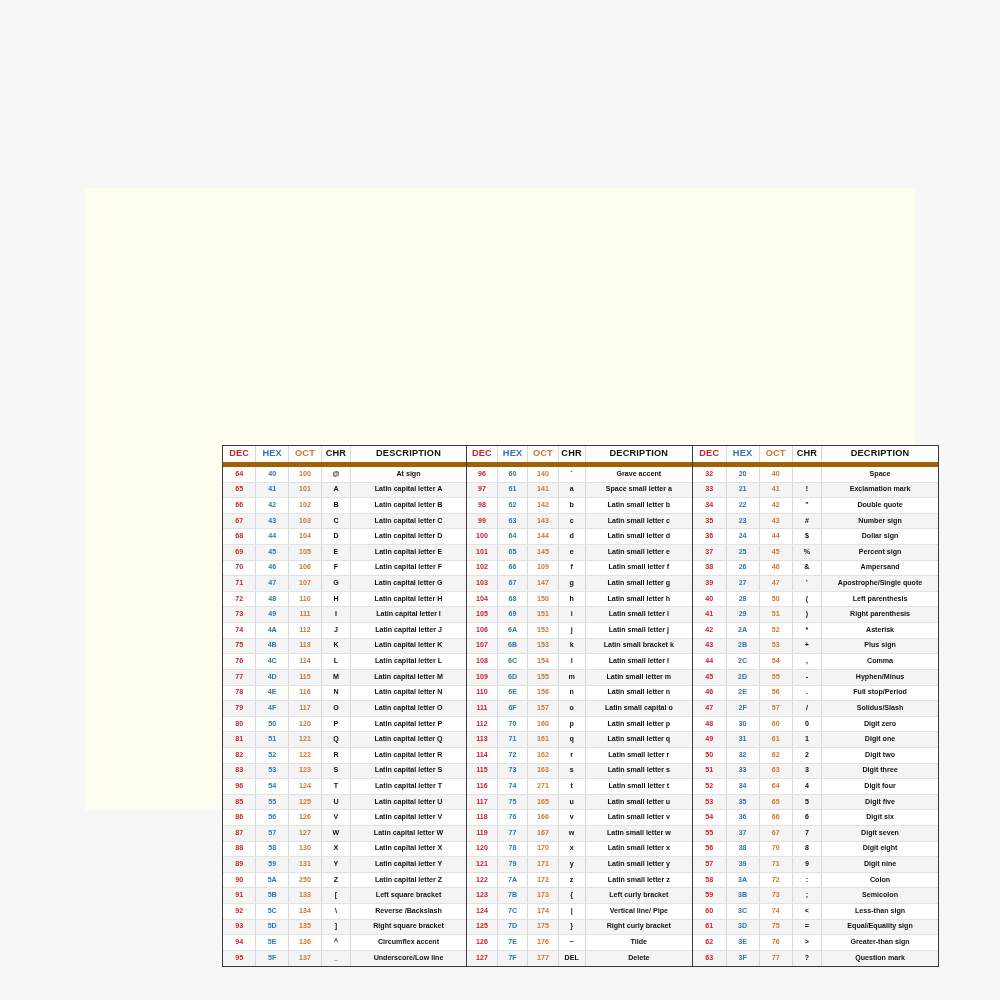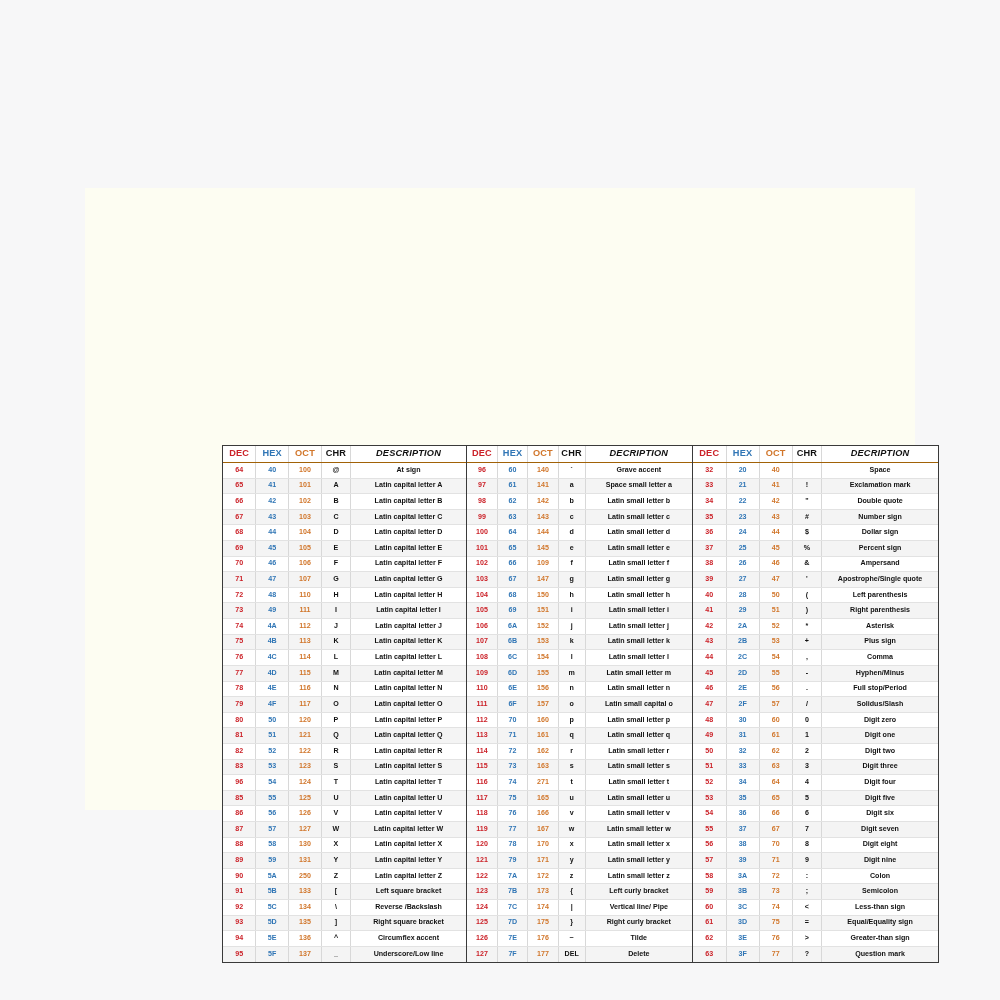--- a/index.html
+++ b/index.html
@@ -64,21 +64,21 @@
     vertical-align: middle;
     white-space: nowrap;
     overflow: hidden;
     font-weight: bold;
     border-right: 1px solid #d8d8d8;
     border-bottom: 1px solid #e2e2e2;
   }
   table.ascii th {
     font-size: 9.2px;
     height: 16px;
-    border-bottom: 1px solid #a16207;
+    border-bottom: 5px solid #a16207;
     letter-spacing: 0.2px;
     background: #ffffff;
   }
   table.ascii tr td:last-child,
   table.ascii tr th:last-child { border-right: none; }
   table.ascii tr:last-child td { border-bottom: none; }
 
   
   table.ascii tbody tr:nth-child(even) td { background: #f4f4f4; }
   table.ascii tbody tr:nth-child(odd) td { background: #ffffff; }
@@ -86,21 +86,21 @@
   
   .c-dec { color: #cb2128; }
   .c-hex { color: #2f75b5; }
   .c-oct { color: #d1762b; }
   .c-chr { color: #111111; }
   .c-desc {
     color: #111111;
     text-align: left;
     padding-left: 7px;
   }
-  th.c-desc { padding-left: 7px; text-align: left; font-style: italic; }
+  th.c-desc { padding-left: 7px; text-align: left; }
 
   
   col.w-dec { width: 13.5%; }
   col.w-hex { width: 13.5%; }
   col.w-oct { width: 13.5%; }
   col.w-chr { width: 12%; }
   col.w-desc { width: 47.5%; }
 
   .desc-g3 { font-size: 6.9px; }
 </style>
@@ -451,21 +451,21 @@
                 <td class="c-hex">6A</td>
                 <td class="c-oct">152</td>
                 <td class="c-chr">j</td>
                 <td class="c-desc">Latin small letter j</td>
               </tr>
               <tr>
                 <td class="c-dec">107</td>
                 <td class="c-hex">6B</td>
                 <td class="c-oct">153</td>
                 <td class="c-chr">k</td>
-                <td class="c-desc">Latin small letter k</td>
+                <td class="c-desc">Latin small bracket k</td>
               </tr>
               <tr>
                 <td class="c-dec">108</td>
                 <td class="c-hex">6C</td>
                 <td class="c-oct">154</td>
                 <td class="c-chr">l</td>
                 <td class="c-desc">Latin small letter l</td>
               </tr>
               <tr>
                 <td class="c-dec">109</td>

